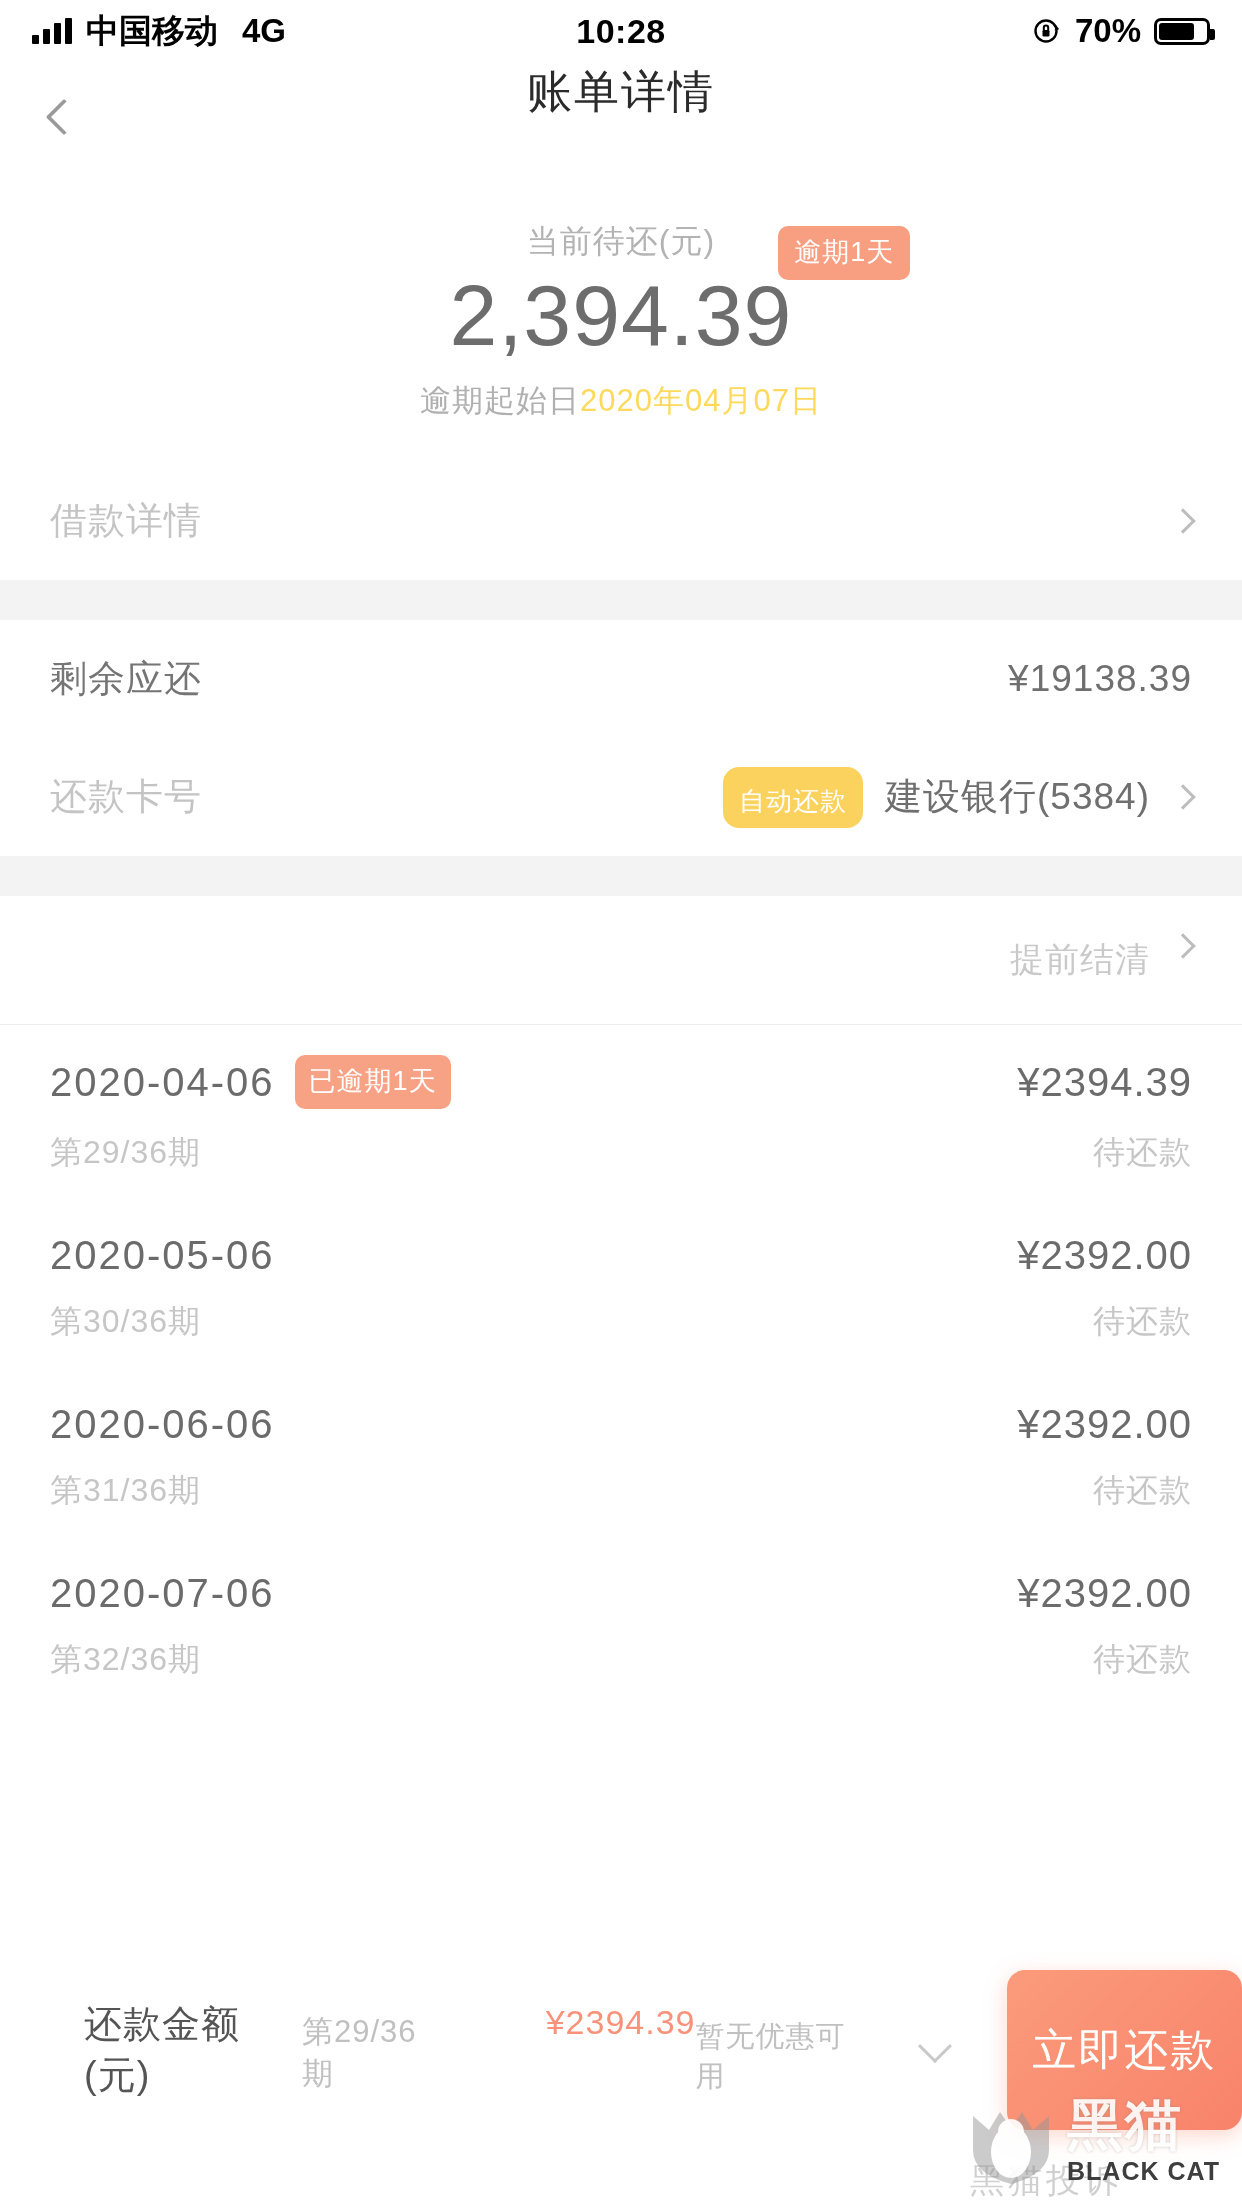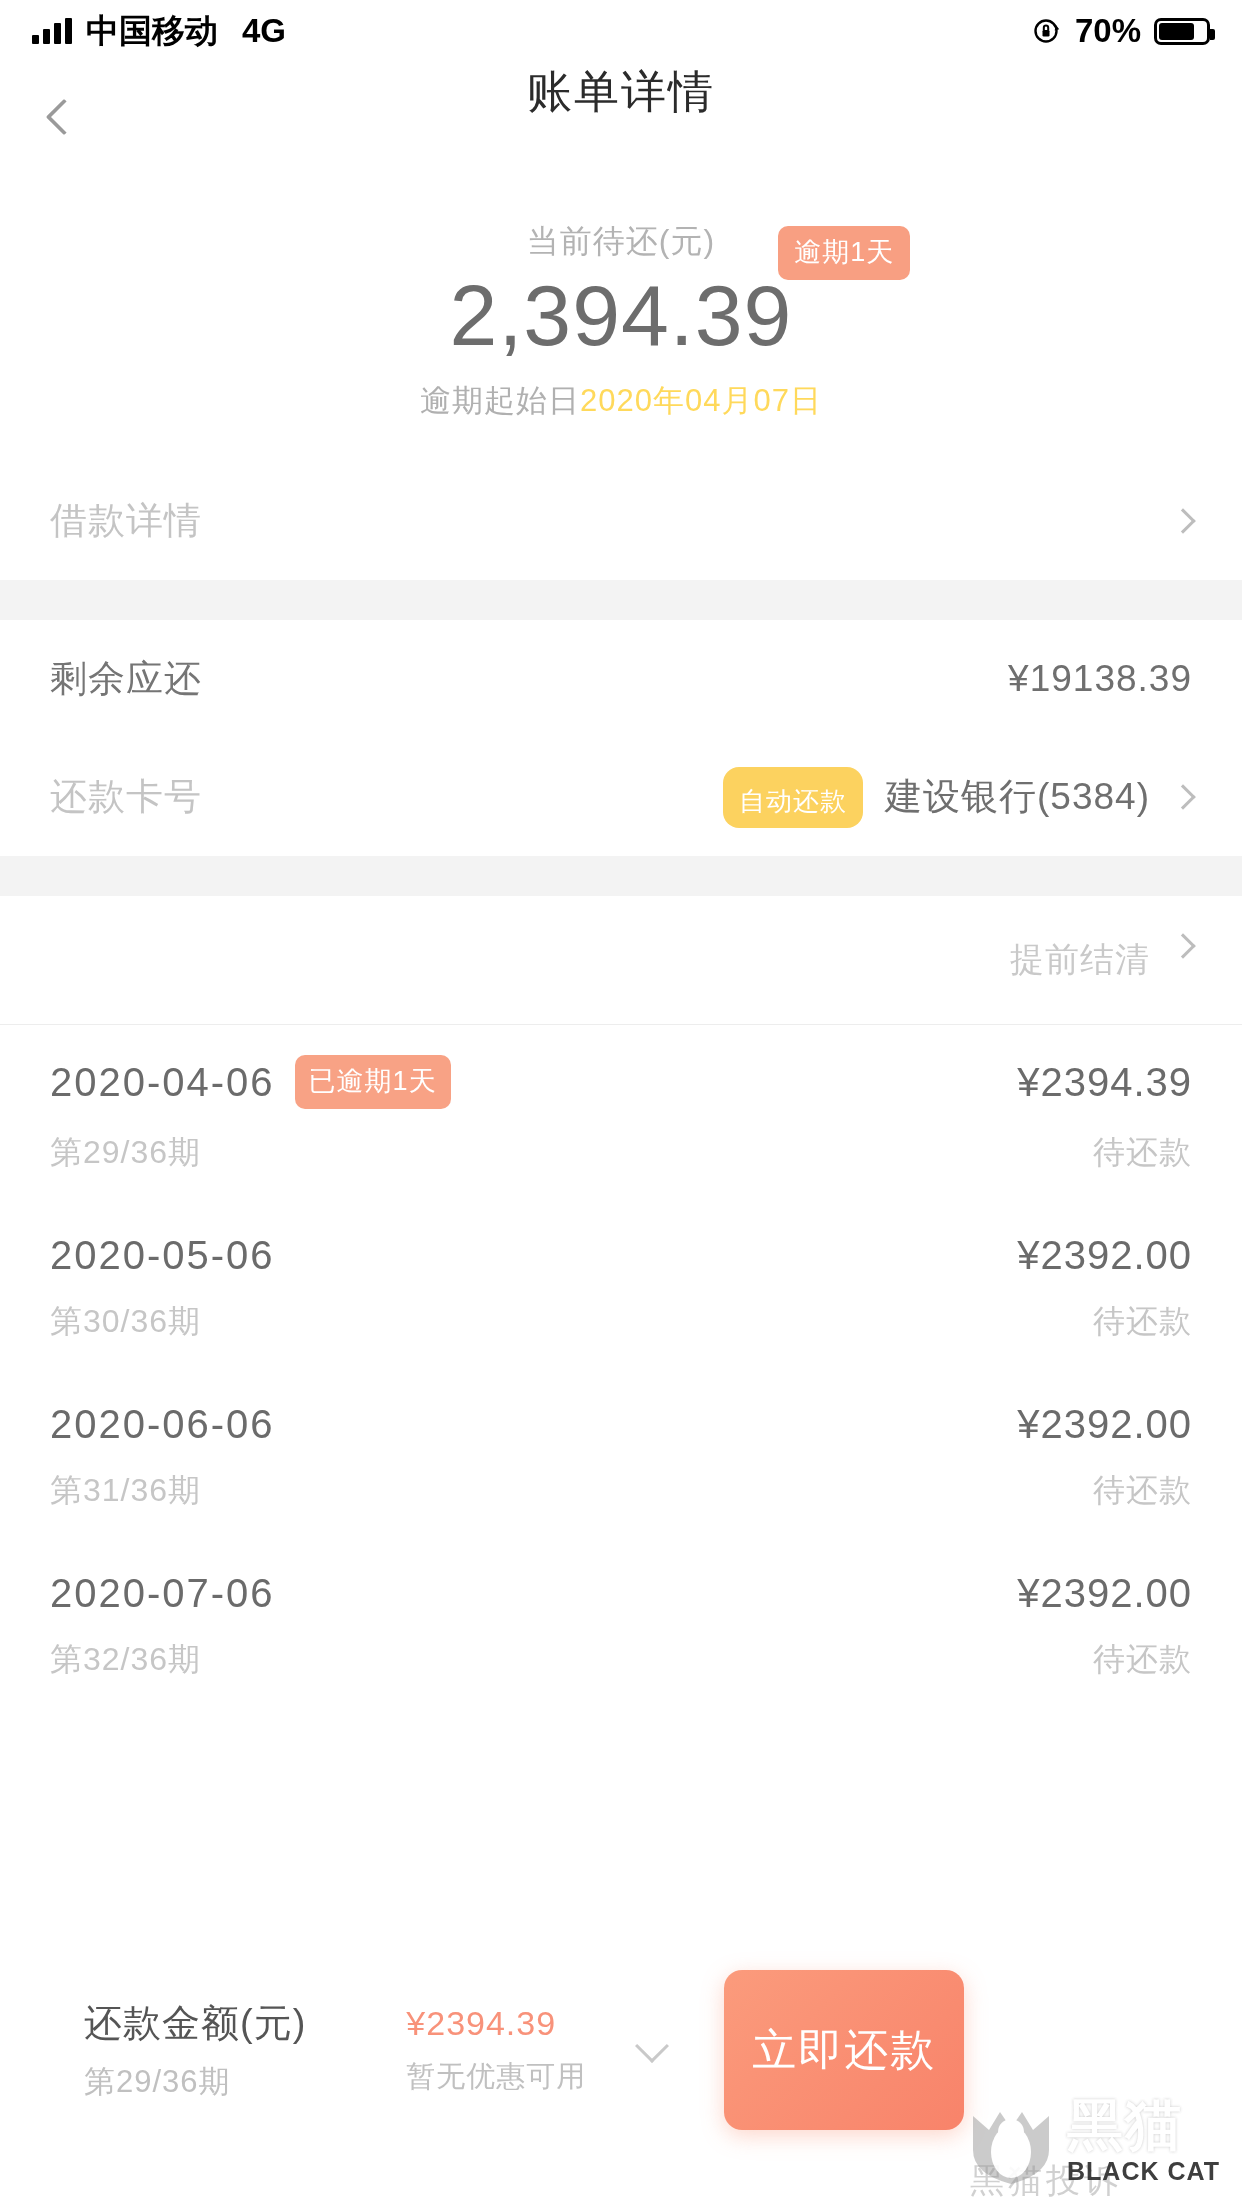--- a/index.html
+++ b/index.html
@@ -110,21 +110,21 @@
   .inst-term{ font-size:32px; color:#c6c6c6; letter-spacing:1px; }
   .inst-status{ margin-left:auto; font-size:32px; color:#c6c6c6; letter-spacing:1px; }
 
   
   .actionbar{
     position:absolute; left:0; right:0; bottom:78px;
     height:160px; display:flex; align-items:center;
     padding:0 0 0 84px;
     background:linear-gradient(to bottom,rgba(255,255,255,0.86),rgba(255,255,255,0.97));
   }
-  .ab-col{ display:flex; flex-direction:column; justify-content:center; }
+  .ab-col{ display:flex; flex-direction:row; justify-content:center; }
   .ab-main{ font-size:38px; color:#555; letter-spacing:1px; }
   .ab-sub{ font-size:31px; color:#c0c0c0; letter-spacing:1px; margin-top:12px; }
   .ab-col.amt{ margin-left:100px; text-align:left; }
   .ab-amt{ font-size:34px; color:#f8927a; letter-spacing:1px; }
   .ab-promo{ font-size:29px; color:#c0c0c0; letter-spacing:1px; margin-top:14px; }
   .chev-down{
     margin-left:54px; width:24px; height:24px;
     border-right:3px solid #c9c9c9; border-bottom:3px solid #c9c9c9;
     transform:rotate(45deg); margin-top:-8px;
   }
@@ -160,20 +160,21 @@
   <div class="sb-left">
     <span class="bars">
         <i></i>
         <i></i>
         <i></i>
         <i></i>
       </span>
     <span class="carrier">中国移动</span>
     <span class="net">4G</span>
   </div>
+  <div class="sb-time">10:28</div>
   <div class="sb-right">
     <span class="rot-lock">
       <svg width="30" height="30" viewBox="0 0 30 30">
         <circle cx="14" cy="15" r="10.5" fill="none" stroke="#000" stroke-width="2.4"></circle>
         <rect x="10.5" y="14" width="7" height="6.5" rx="1.2" fill="#000"></rect>
         <path d="M11.8 14 v-2.2 a2.2 2.2 0 0 1 4.4 0 V14" fill="none" stroke="#000" stroke-width="2"></path>
         <path d="M24 9 l3.2 4.2 -4.6 1.2 z" fill="#000"></path>
       </svg>
     </span>
     <span class="batt-pct">70%</span>

